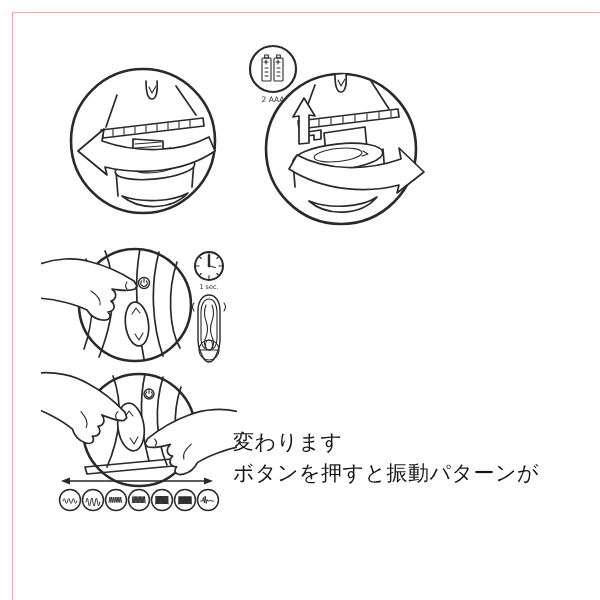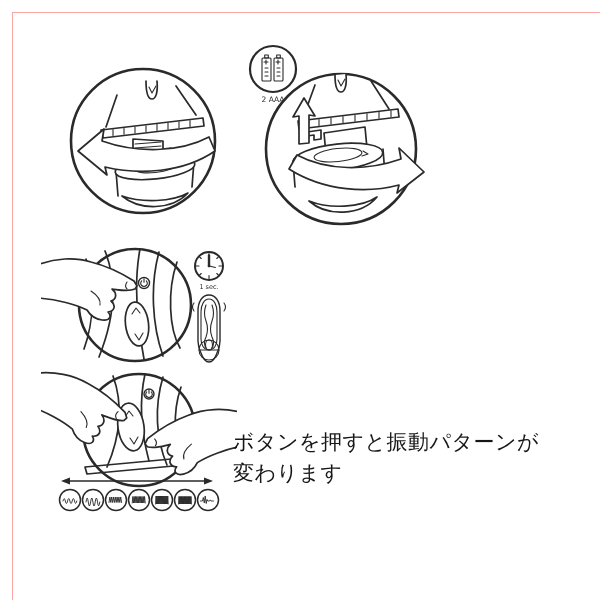--- a/index.html
+++ b/index.html
@@ -195,17 +195,17 @@
           <path d="M -6.4,4 l .4,-7.5 l .4,7.5 l .4,-7.5 l .4,7.5 l .4,-7.5 l .4,7.5 l .4,-7.5 l .4,7.5 l .4,-7.5 l .4,7.5 l .4,-7.5 l .4,7.5 l .4,-7.5 l .4,7.5 l .4,-7.5 l .4,7.5 l .4,-7.5 l .4,7.5 l .4,-7.5 l .4,7.5 l .4,-7.5 l .4,7.5 l .4,-7.5 l .4,7.5 l .4,-7.5 l .4,7.5 l .4,-7.5 l .4,7.5 l .4,-7.5 l .4,7.5 l .4,-7.5 l .4,7.5" class="thin" style="stroke-width: 0.9;"></path>
         </g>
         <g transform="translate(167,131)">
           <circle r="10.5" class="ln" style="stroke-width: 1.5;"></circle>
           <path d="M -7.5,1 h 2 l .8,-3.5 l 1,5.5 l .9,-7 l 1,7.5 l .8,-4 l .7,1.5 h 1.8 q .7,-2.2 1.5,0 h 2.5" class="thin" style="stroke-width: 0.9;"></path>
         </g>
       </g>
   </svg>
 
   <div class="caption" style="top:414px">
+    <div>変わります</div>
     <div>ボタンを押すと振動パターンが</div>
-    <div>変わります</div>
   </div>
 
 </div>
 
 </body></html>

